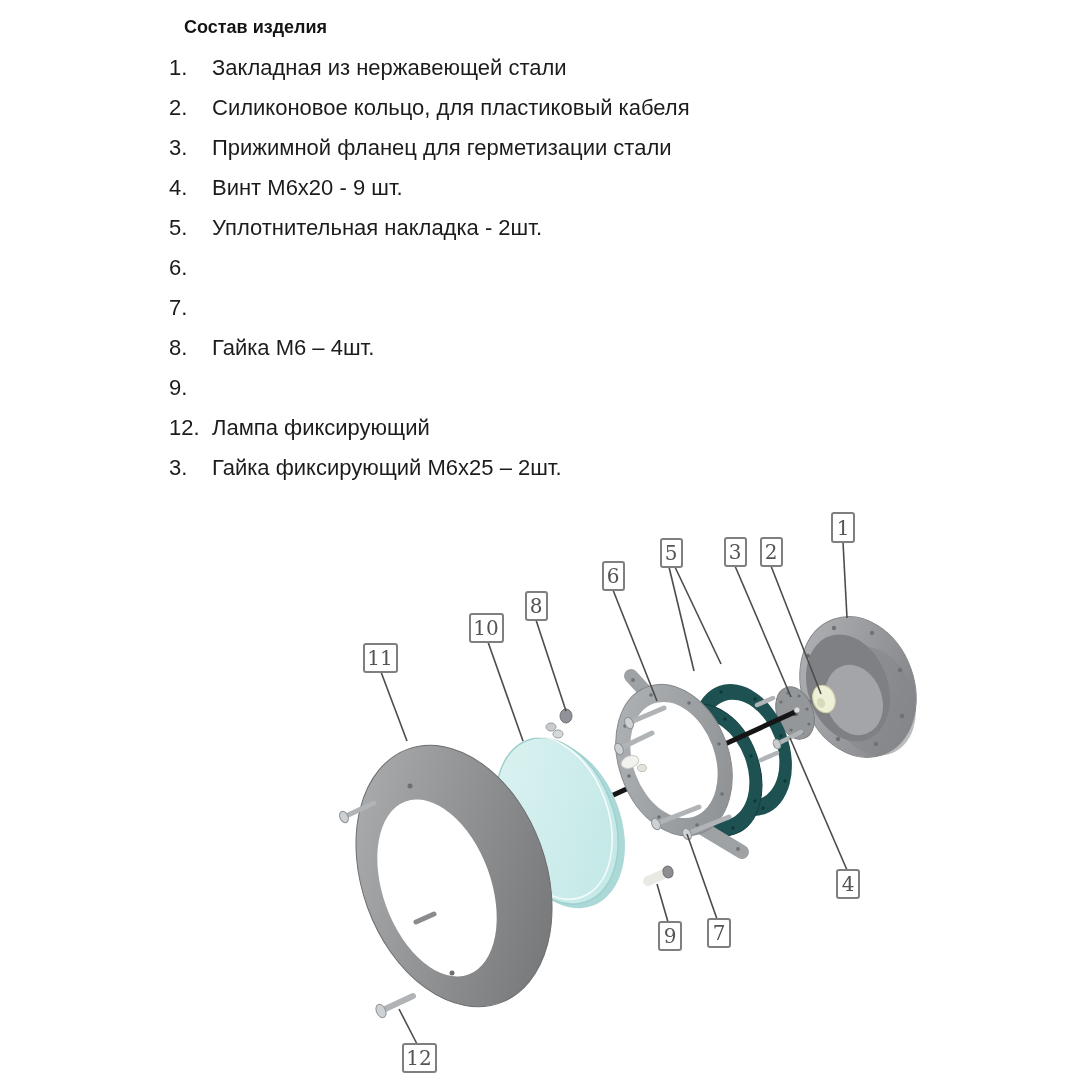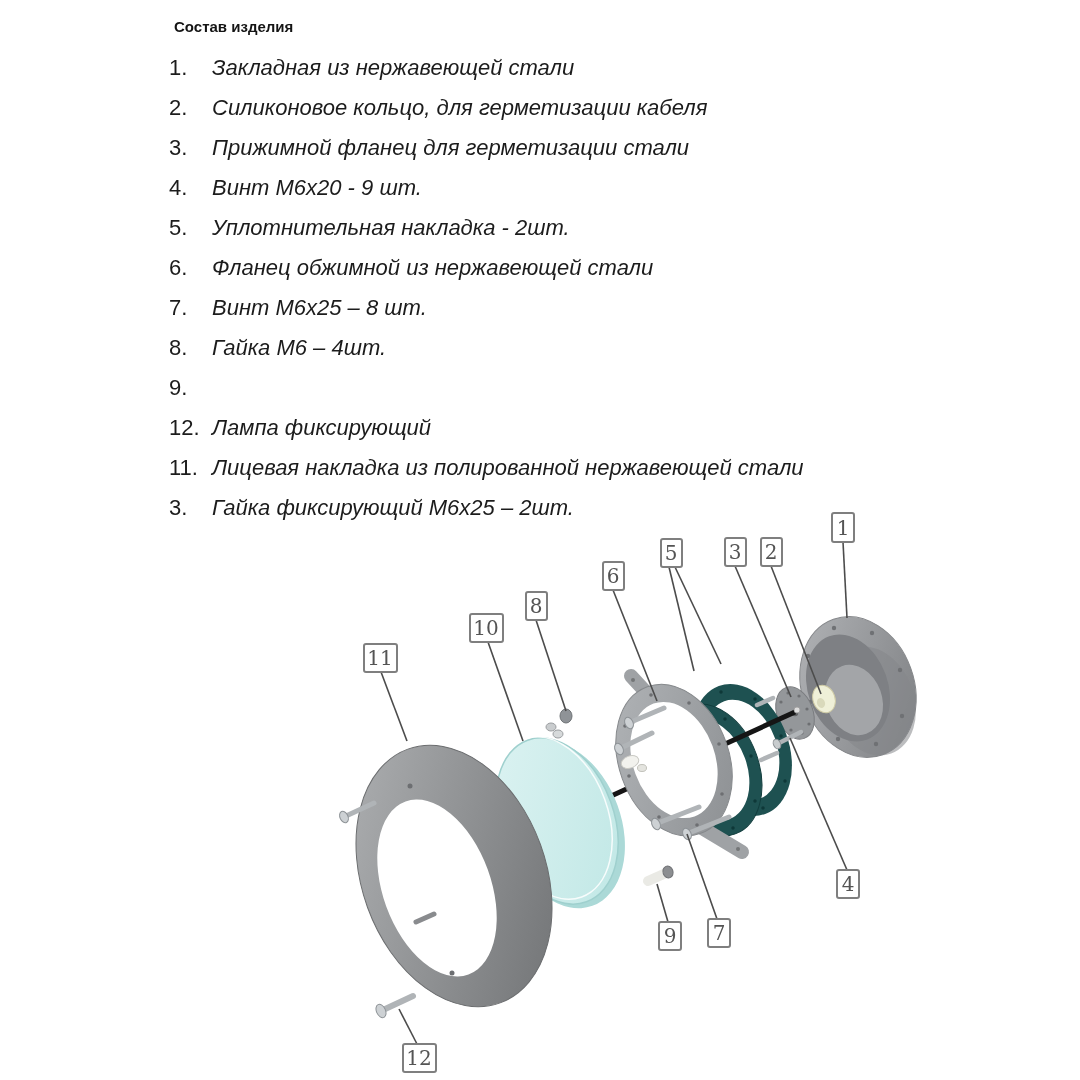--- a/index.html
+++ b/index.html
@@ -1,80 +1,74 @@
 <!DOCTYPE html>
 <html><head>
 <meta charset="utf-8">
 <style>
   html,body{margin:0;padding:0;background:#ffffff;}
   .page{
     position:relative;width:1080px;height:1080px;background:#ffffff;overflow:hidden;
     font-family:"Liberation Sans",sans-serif;
   }
   .content{position:absolute;left:169px;top:14px;width:800px;}
-  .title{font-size:15px;font-weight:700;color:#141414;margin:0 0 15px 5px;line-height:26px;}
+  .title{font-size:18px;font-weight:700;color:#141414;margin:0 0 15px 15px;line-height:26px;}
   .parts-list{margin:0;padding:0;list-style:none;}
   .row{display:flex;height:40px;align-items:flex-start;font-size:22px;line-height:26px;color:#1c1c1c;}
   .row .num{width:43px;flex:0 0 43px;}
-  .row .txt{white-space:nowrap;font-style:italic;}
+  .row .txt{white-space:nowrap;}
   svg.diagram{position:absolute;left:0;top:0;}
   .callout-rect{fill:#ffffff;stroke:#7f7f7f;stroke-width:2;}
   .callout-num{font-family:"DejaVu Serif","Liberation Serif",serif;font-size:20px;fill:#545454;text-anchor:middle;}
   .leader{stroke:#4c4c4c;stroke-width:1.6;fill:none;}
 </style>
 </head>
 <body>
 
 <div class="page">
 
   <div class="content">
     <h1 class="title">Состав изделия</h1>
     <ol class="parts-list">
       <li class="row">
           <span class="num">1.</span>
           <span class="txt">Закладная из нержавеющей стали</span>
         </li>
       <li class="row">
           <span class="num">2.</span>
-          <span class="txt">Силиконовое кольцо, для герметизации кабеля</span>
+          <span class="txt">Силиконовое кольцо, для пластиковый кабеля</span>
         </li>
       <li class="row">
           <span class="num">3.</span>
           <span class="txt">Прижимной фланец для герметизации стали</span>
         </li>
       <li class="row">
           <span class="num">4.</span>
           <span class="txt">Винт М6х20 - 9 шт.</span>
         </li>
       <li class="row">
           <span class="num">5.</span>
           <span class="txt">Уплотнительная накладка - 2шт.</span>
         </li>
       <li class="row">
           <span class="num">6.</span>
-          <span class="txt">Фланец обжимной из нержавеющей стали</span>
         </li>
       <li class="row">
           <span class="num">7.</span>
-          <span class="txt">Винт М6х25 – 8 шт.</span>
         </li>
       <li class="row">
           <span class="num">8.</span>
           <span class="txt">Гайка М6 – 4шт.</span>
         </li>
       <li class="row">
           <span class="num">9.</span>
         </li>
       <li class="row">
           <span class="num">12.</span>
           <span class="txt">Лампа фиксирующий</span>
-        </li>
-      <li class="row">
-          <span class="num">11.</span>
-          <span class="txt">Лицевая накладка из полированной нержавеющей стали</span>
         </li>
       <li class="row">
           <span class="num">3.</span>
           <span class="txt">Гайка фиксирующий М6х25 – 2шт.</span>
         </li>
     </ol>
   </div>
 
   <svg class="diagram" width="1080" height="1080" viewBox="0 0 1080 1080">
     <defs>

